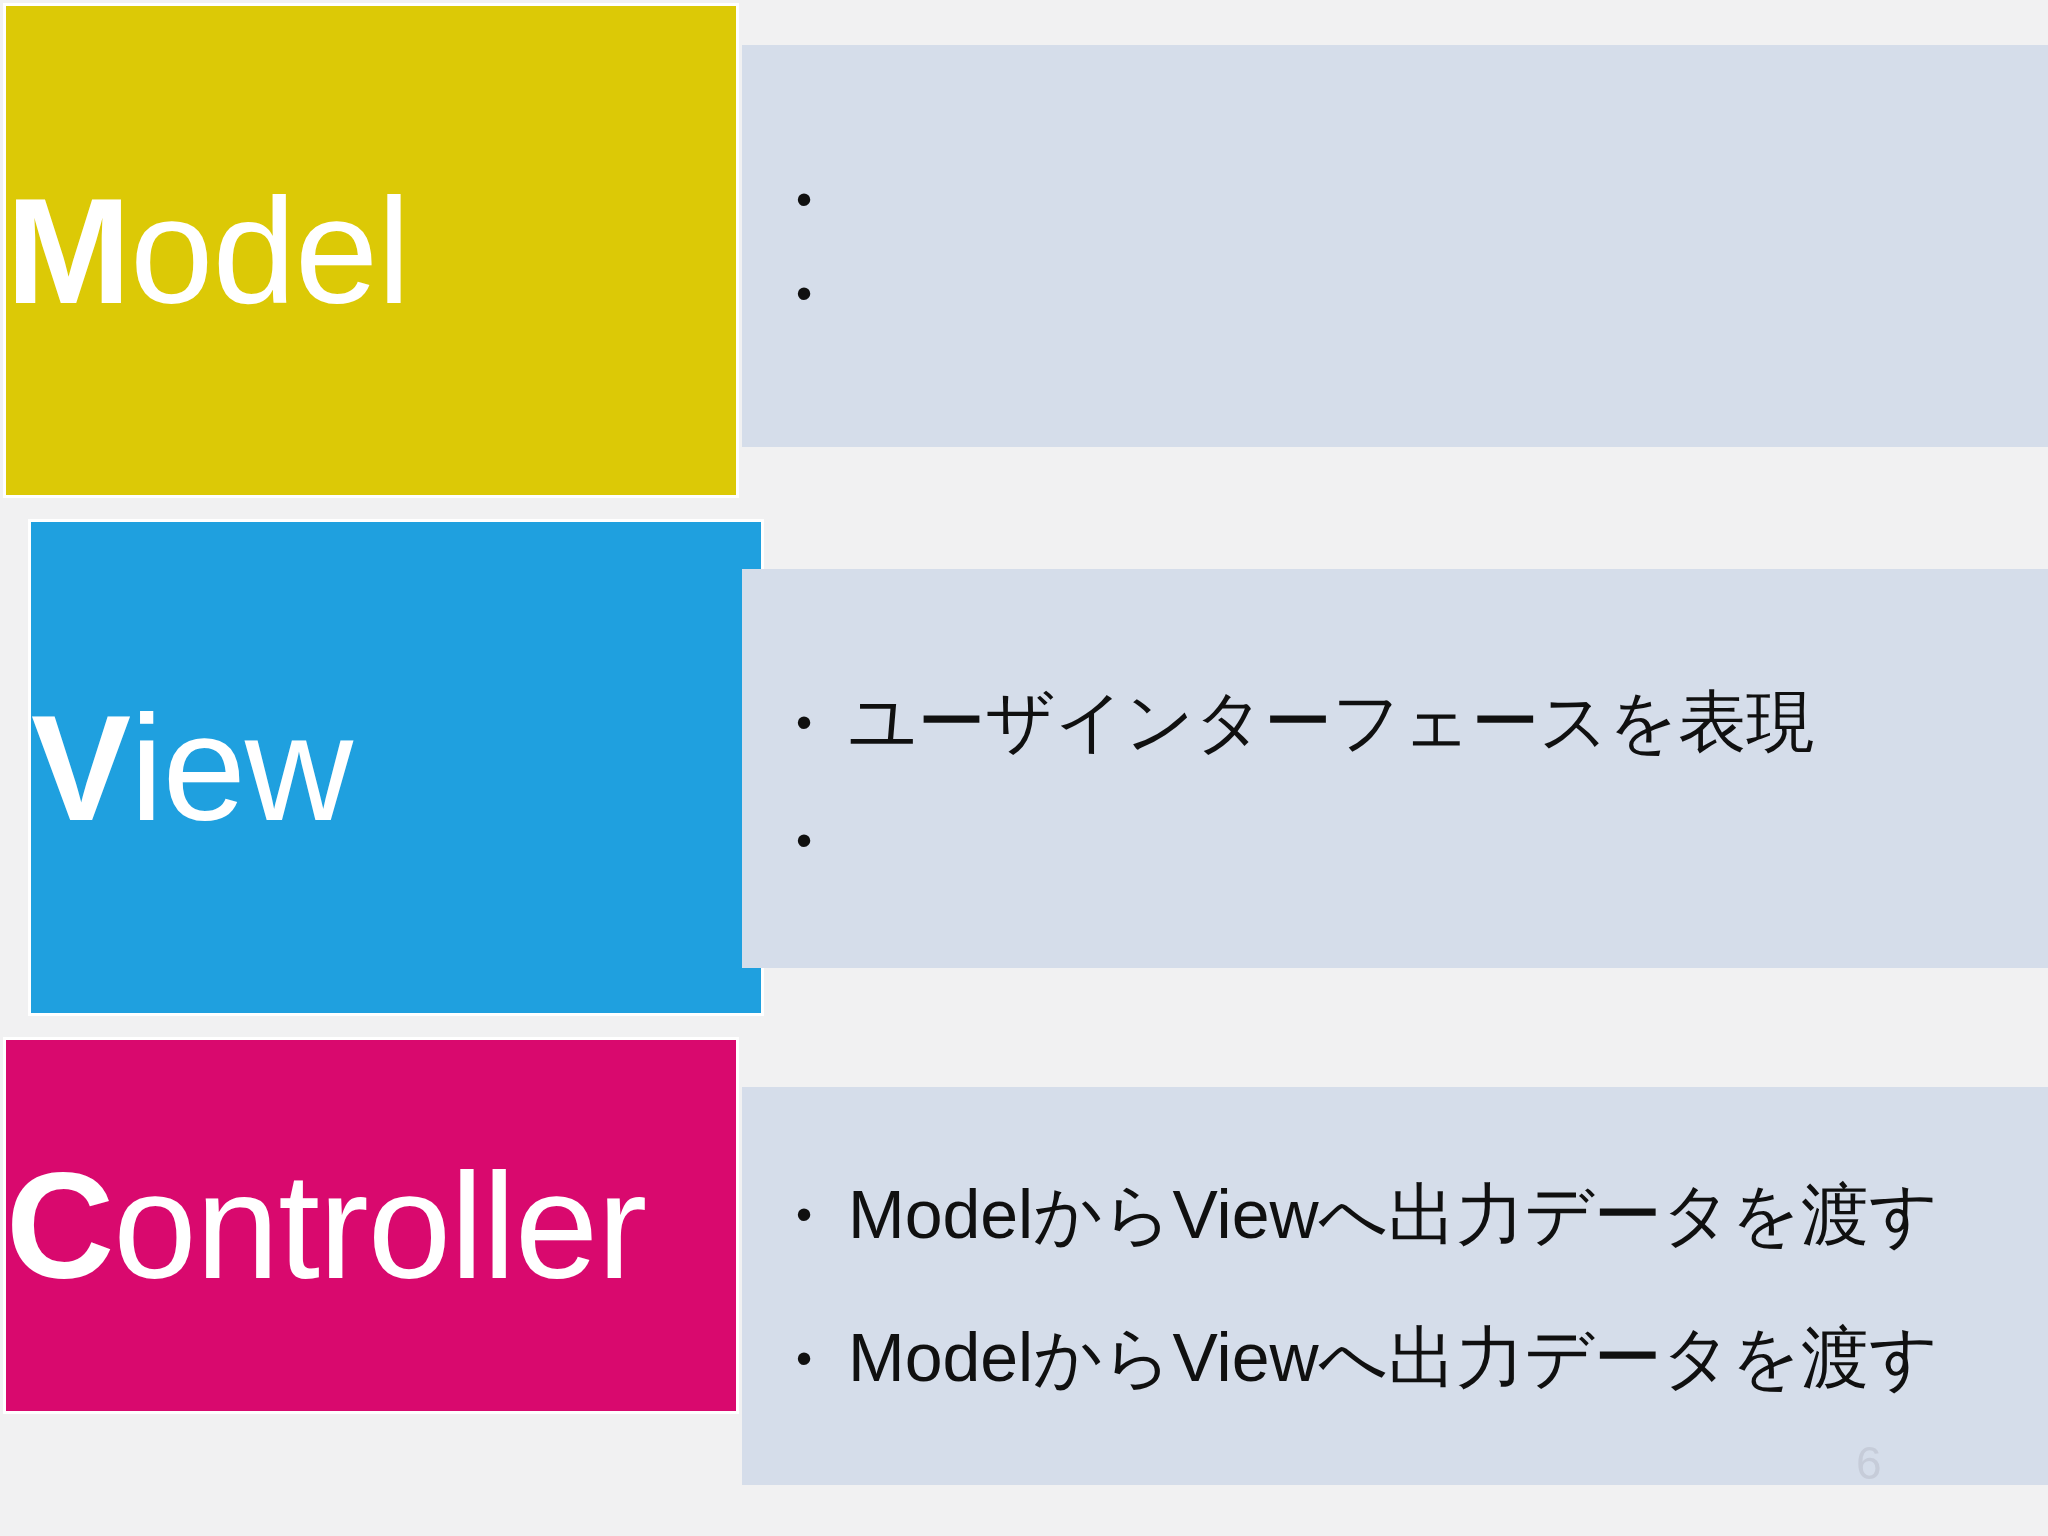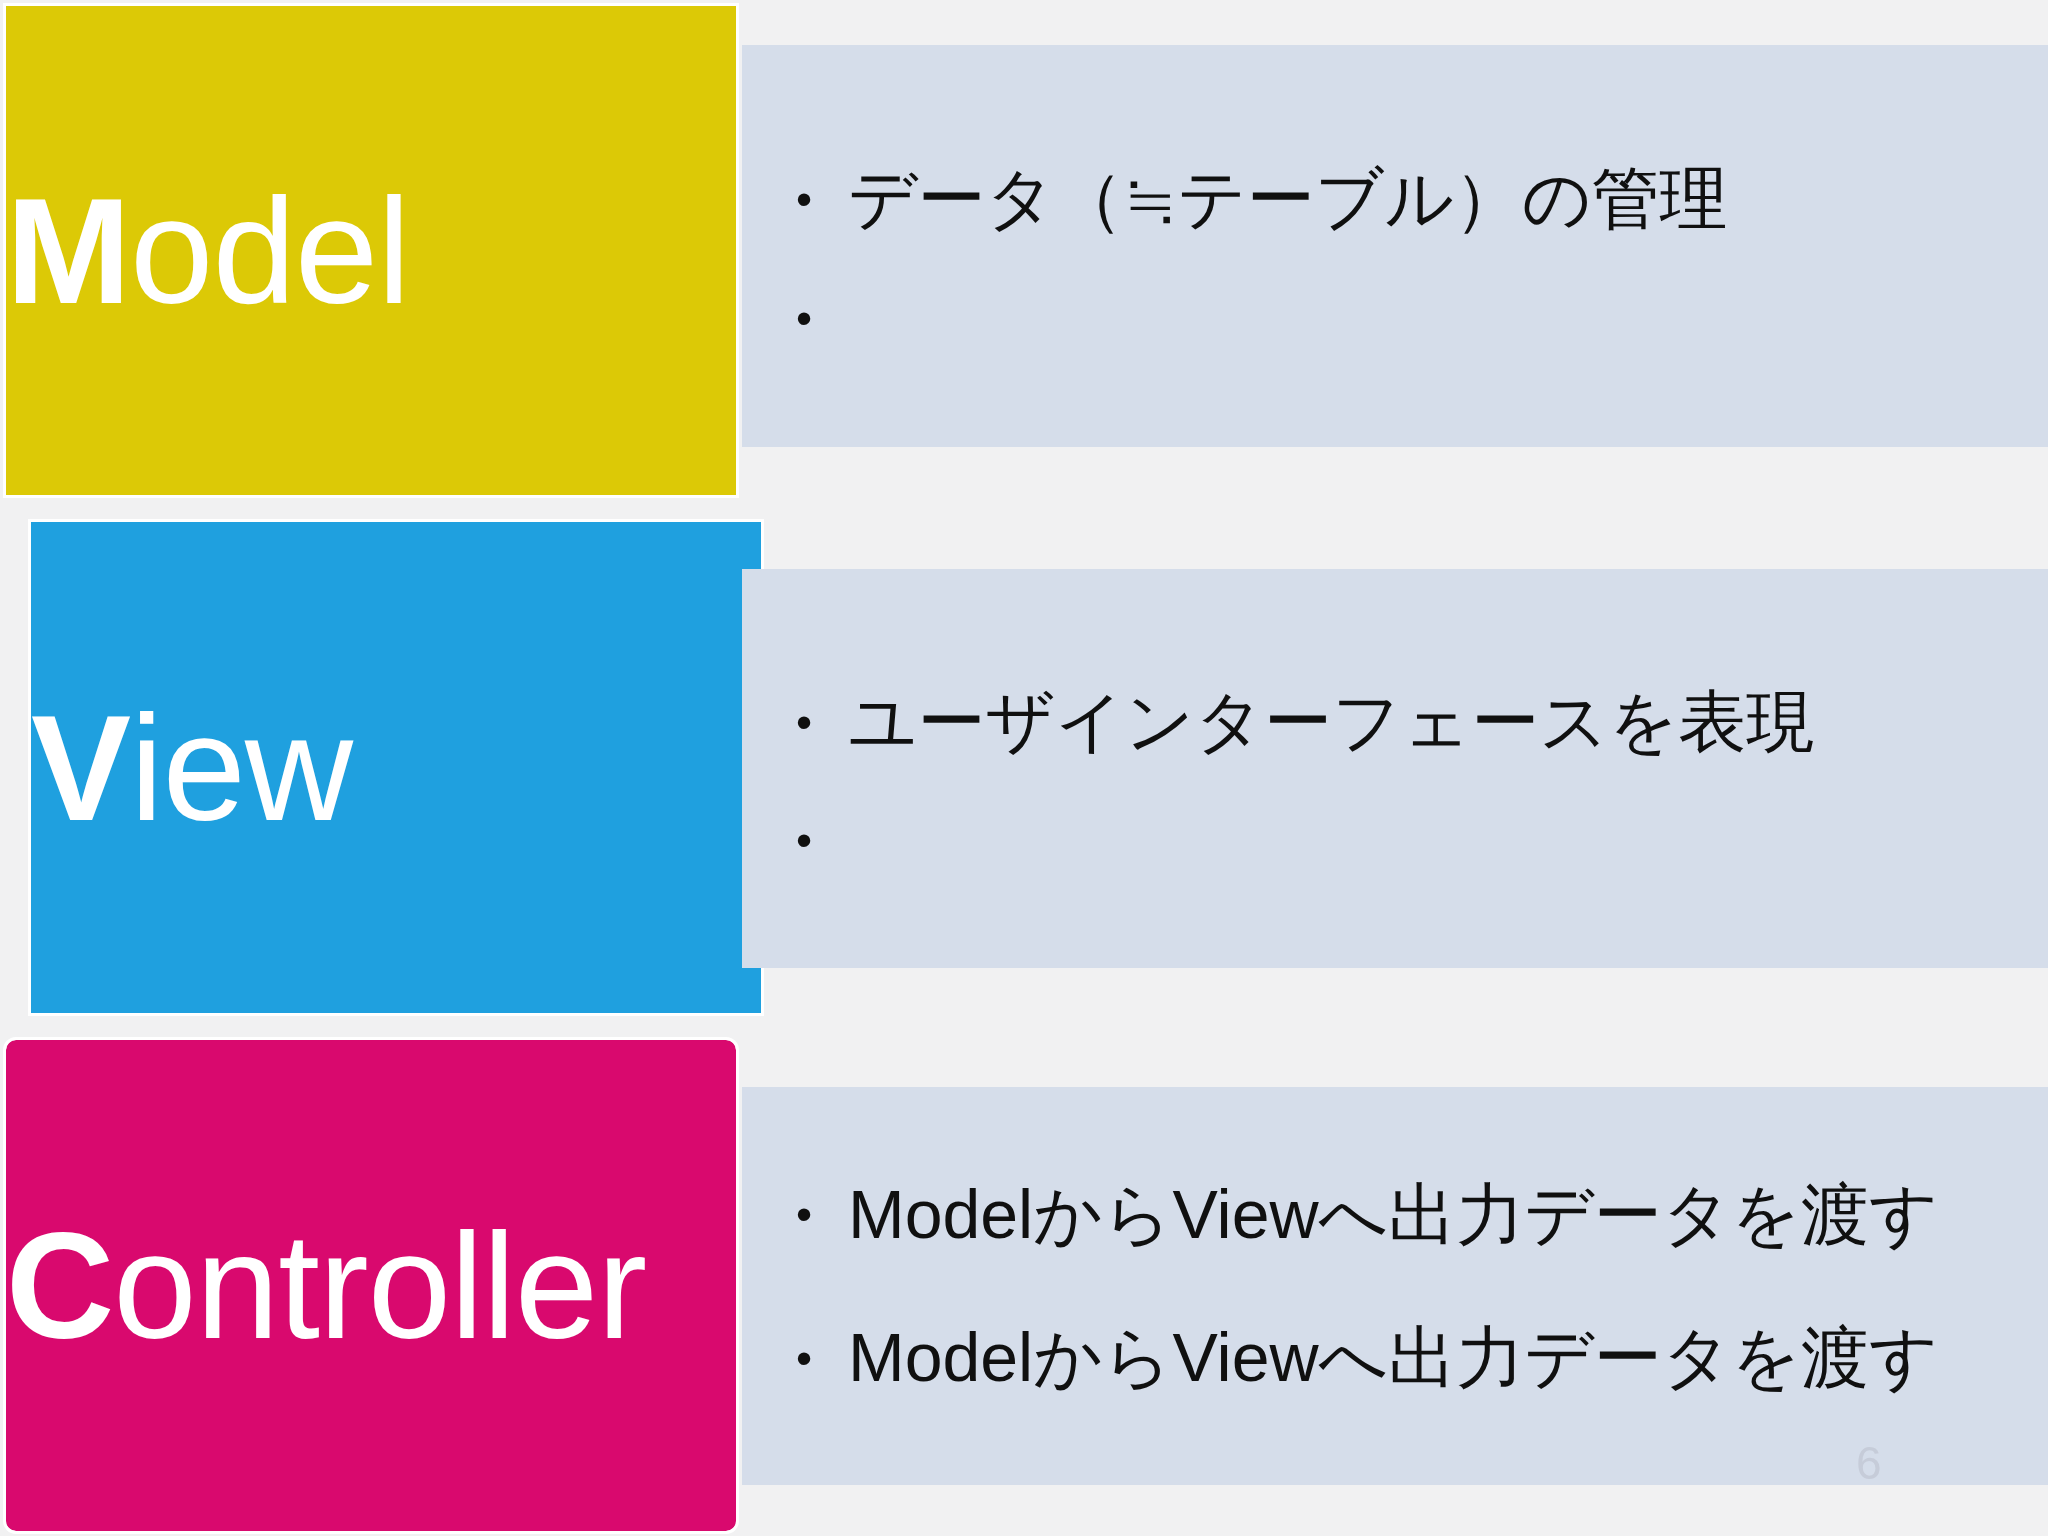--- a/index.html
+++ b/index.html
@@ -18,21 +18,21 @@
     position: absolute;
     left: 6px;
     width: 730px;
     outline: 3px solid #FFFFFF;
     display: flex;
     align-items: center;
     justify-content: flex-start;
   }
   .label-box.model      { top: 6px;    height: 489px; }
   .label-box.view       { top: 522px;  height: 491px; }
-  .label-box.controller { top: 1040px; height: 491px; border-radius: 10px; }
+  .label-box.controller { top: 1040px; height: 371px; }
 
   .label {
     color: #FFFFFF;
     font-size: 150px;
     line-height: 1;
     white-space: nowrap;
     letter-spacing: -1px;
   }
   .label .initial { font-weight: 700; }
   .label .rest    { font-weight: 400; }
@@ -82,21 +82,20 @@
 <div class="slide" style="background-color: rgb(241, 241, 242);">
 
   <div class="label-box model" style="background-color: rgb(220, 201, 6);">
     <div class="label" style="color: rgb(255, 255, 255);">
       <span class="initial">M</span><span class="rest">odel</span>
     </div>
   </div>
   <div class="panel model" style="background-color: rgb(213, 221, 234);">
     <div class="bullet">
       <span class="dot">•</span>
-      <span class="bullet-text">データ（≒テーブル）の管理</span>
     </div>
     <div class="bullet">
       <span class="dot">•</span>
     </div>
   </div>
 
   <div class="label-box view" style="background-color: rgb(31, 160, 223); margin-left: 25px;">
     <div class="label" style="color: rgb(255, 255, 255);">
       <span class="initial">V</span><span class="rest">iew</span>
     </div>

